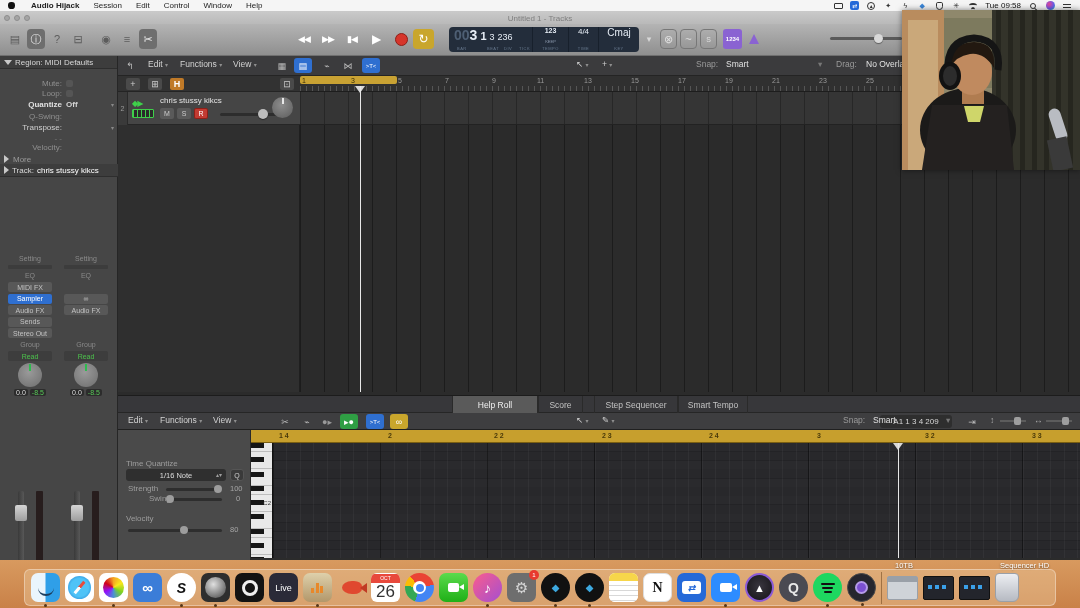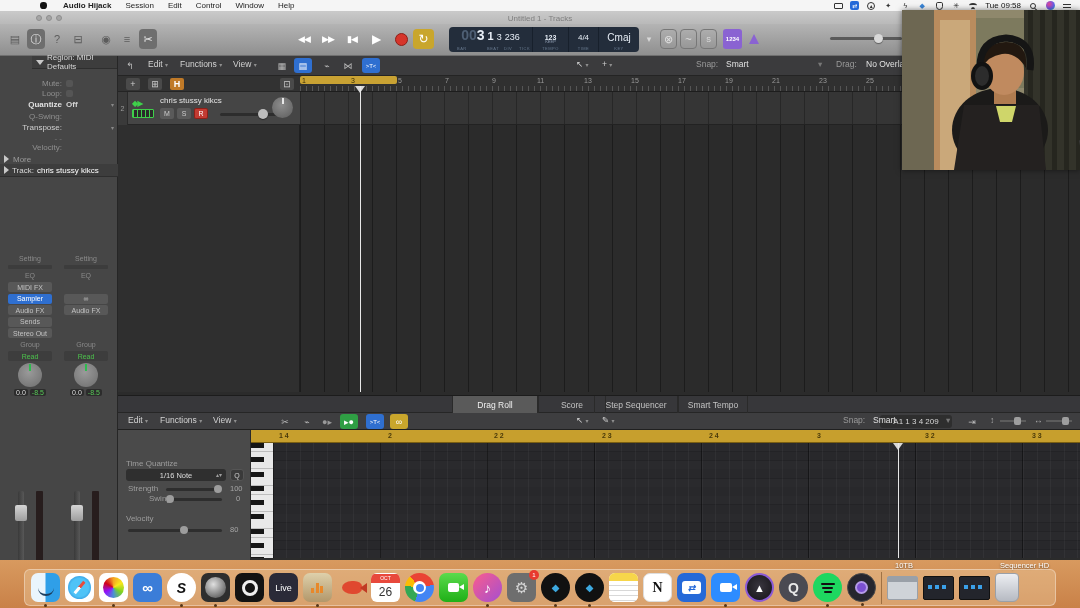--- a/index.html
+++ b/index.html
@@ -1,18 +1,18 @@
 <!DOCTYPE html>
 <html><head>
 <meta charset="utf-8">
 <style>
   * { margin:0; padding:0; box-sizing:border-box; }
   html,body { width:1080px; height:608px; overflow:hidden; }
   body { font-family:"Liberation Sans", sans-serif; background:#2b2b2b; position:relative; font-size:9px; color:#ccc; }
-  .abs { position:absolute;padding-left:32px; }
+  .abs { position:absolute; }
 
   
   #menubar { left:0; top:0; width:1080px; height:12px; background:#f5f5f5; border-bottom:1px solid #c9c9c9; display:flex; align-items:center; color:#222; font-size:8px; }
   #menubar .apple { width:7px; height:7px; background:#111; border-radius:45% 45% 48% 48%; margin:0 9px 0 8px; }
   #menubar .mi { padding:0 7px; }
   #menubar .mi.app { font-weight:bold; }
   #menubar .right { margin-left:auto; display:flex; align-items:center; gap:7px; padding-right:8px; }
   .sic { display:inline-flex; align-items:center; justify-content:center; width:10px; height:9px; color:#333; font-size:7px; }
   .sic .disp { width:9px; height:6px; border:1px solid #333; border-radius:1px; }
   .sic.tv { background:#2569d8; border-radius:2px; color:#fff; font-size:6px; width:9px; height:9px; }
@@ -30,21 +30,21 @@
   #titlebar { left:0; top:12px; width:1080px; height:12px; background:linear-gradient(#c9c9c9,#b9b9b9); display:flex; align-items:center; }
   .tl { width:6px; height:6px; border-radius:50%; background:#a5a5a5; border:1px solid #8e8e8e; margin-left:4px; }
   #wintitle { position:absolute; left:0; right:0; text-align:center; color:#7e7e7e; font-size:8px; }
   #toolbar { left:0; top:24px; width:1080px; height:32px; background:linear-gradient(#b4b4b4,#8f8f8f); border-bottom:1px solid #6f6f6f; }
   .tbtn { position:absolute; top:5px; height:20px; border-radius:4px; display:flex; align-items:center; justify-content:center; color:#5c5c5c; font-size:11px; }
   .tbtn.dark { background:#6e6e6e; color:#e8e8e8; }
   .tr { color:#fff; font-size:9px; letter-spacing:-1px; }
   .rec { width:13px; height:13px; border-radius:50%; background:#d6352b; border:1px solid #8e1f18; }
   .cyc { background:#c9a62c; color:#fff; border-radius:4px; }
   #lcd { position:absolute; left:449px; top:3px; width:190px; height:25px; background:#232d3b; border-radius:4px; display:flex; color:#e6edf5; }
-  .lcdsec { position:relative; height:100%; border-right:1px solid #17202c; display:flex; flex-direction:column; align-items:center; justify-content:center; }
+  .lcdsec { position:relative; height:100%; border-right:1px solid #17202c; display:flex; flex-direction:column; align-items:center; justify-content:flex-start; }
   .lcdlab { font-size:4px; color:#66778c; letter-spacing:.5px; position:absolute; bottom:1px; }
   .big { font-size:14px; font-weight:bold; }
   .dim { color:#4e5f74; }
   #lcd .pos { flex-direction:row; align-items:baseline; gap:3px; padding:0 5px 6px 5px; }
   .slider { position:absolute; height:3px; background:#5a5a5a; border-radius:2px; }
   .knob { position:absolute; width:9px; height:9px; background:#d9d9d9; border-radius:50%; top:-3px; box-shadow:0 1px 1px rgba(0,0,0,.4); }
   .pbtn { background:#8a63d2; color:#fff; border-radius:3px; font-size:6px; font-weight:bold; }
   .metro { width:0; height:0; border-left:5px solid transparent; border-right:5px solid transparent; border-bottom:10px solid #8a63d2; }
 
   
@@ -162,21 +162,21 @@
   .ni i { width:16px; height:16px; border:3px solid #ededed; border-radius:50%; }
   .live { background:#2a2a38; color:#fff; font-size:9px; }
   .ahijack { background:linear-gradient(#ded0ab,#b2976a); }
   .ahijack i { width:13px; height:10px; display:flex; align-items:flex-end; gap:1.5px; }
   .ahijack b { width:3px; background:#e8882a; }
   .fission { background:transparent; }
   .fission i { width:20px; height:13px; background:#e0482f; border-radius:50% 40% 40% 50%; position:relative; }
   .fission i::after { content:""; position:absolute; right:-5px; top:2px; border-top:5px solid transparent; border-bottom:5px solid transparent; border-right:7px solid #c03a24; }
   .cal { background:#fff; flex-direction:column; overflow:hidden; border-radius:6px; }
   .cal .mon { width:100%; height:9px; background:#e8493c; color:#fff; font-size:5px; text-align:center; line-height:9px; }
-  .cal .day { color:#333; font-size:12px; line-height:18px; }
+  .cal .day { color:#333; font-size:17px; line-height:18px; }
   .chrome { background:conic-gradient(from -40deg, #ea4335 0 33%, #4285f4 0 66%, #34a853 0 88%, #fbbc05 0); }
   .chrome i { width:13px; height:13px; border-radius:50%; background:#fff; display:flex; align-items:center; justify-content:center; }
   .chrome b { width:8px; height:8px; border-radius:50%; background:#4285f4; }
   .facetime { background:linear-gradient(#5bdb4c,#1faf17); }
   .facetime i { width:11px; height:9px; background:#fff; border-radius:2px; position:relative; }
   .facetime i::after { content:""; position:absolute; right:-5px; top:1px; border-top:3.5px solid transparent; border-bottom:3.5px solid transparent; border-right:5px solid #fff; }
   .music { background:linear-gradient(135deg,#fb5c8d,#a44fd0); color:#fff; font-size:14px; }
   .prefs { background:#6e6e6e; color:#d6d6d6; font-size:15px; }
   .badge { position:absolute; top:-3px; right:-3px; width:10px; height:10px; background:#e8392e; border-radius:50%; color:#fff; font-size:6px; display:flex; align-items:center; justify-content:center; }
   .sw { background:#111; color:#3da9e0; font-size:10px; }
@@ -470,22 +470,22 @@
     <span id="tpan"></span>
   </div>
 </div>
 <div class="abs" id="agrid">
   <div id="alane"></div>
   <span class="phtri" style="left:55px;top:-6px"></span>
   <span class="playhead" style="left:60px;top:-6px;height:306px"></span>
 </div>
 
 <div class="abs" id="tabbar">
-  <span class="tab active" style="left:334px;width:86px">Drag Roll</span>
-  <span class="tab" style="left:420px;width:68px">Score</span>
+  <span class="tab active" style="left:334px;width:86px">Help Roll</span>
+  <span class="tab" style="left:420px;width:45px">Score</span>
   <span class="tab" style="left:476px;width:84px">Step Sequencer</span>
   <span class="tab" style="left:560px;width:70px">Smart Tempo</span>
 </div>
 <div class="abs" id="edtool">
   <span class="menu" style="left:10px;top:2px"><span>Edit</span> <small>▾</small></span>
   <span class="menu" style="left:42px;top:2px"><span>Functions</span> <small>▾</small></span>
   <span class="menu" style="left:95px;top:2px"><span>View</span> <small>▾</small></span>
   <span class="ibtn" style="left:158px;top:1px">✂</span>
   <span class="ibtn" style="left:180px;top:1px">⌁</span>
   <span class="ibtn" style="left:200px;top:1px;color:#999">●▸</span>

